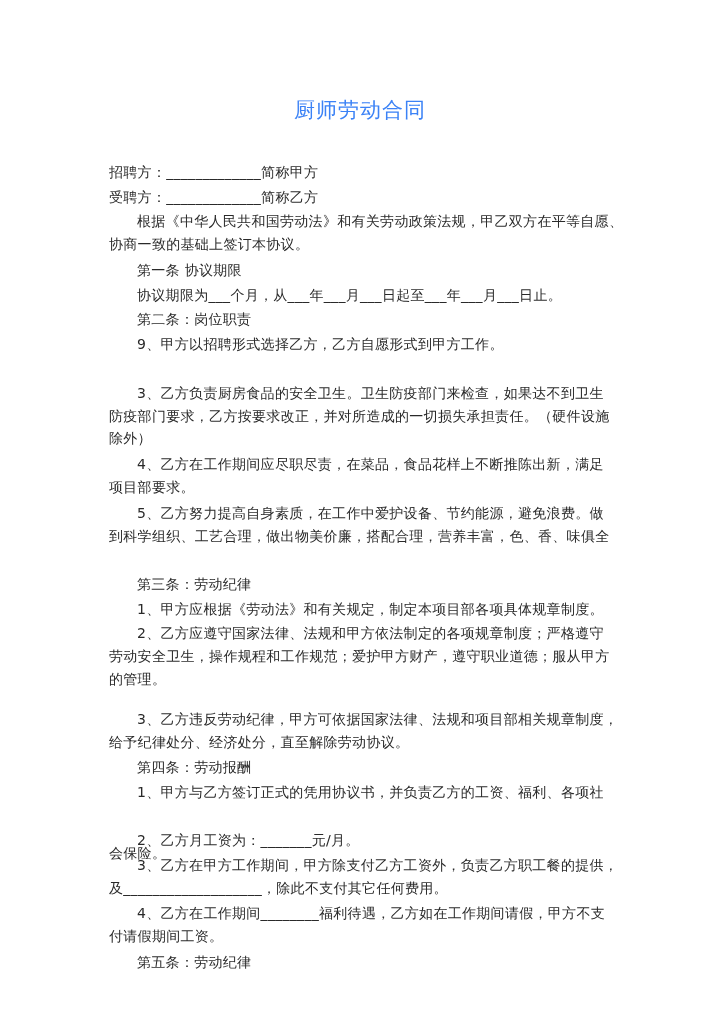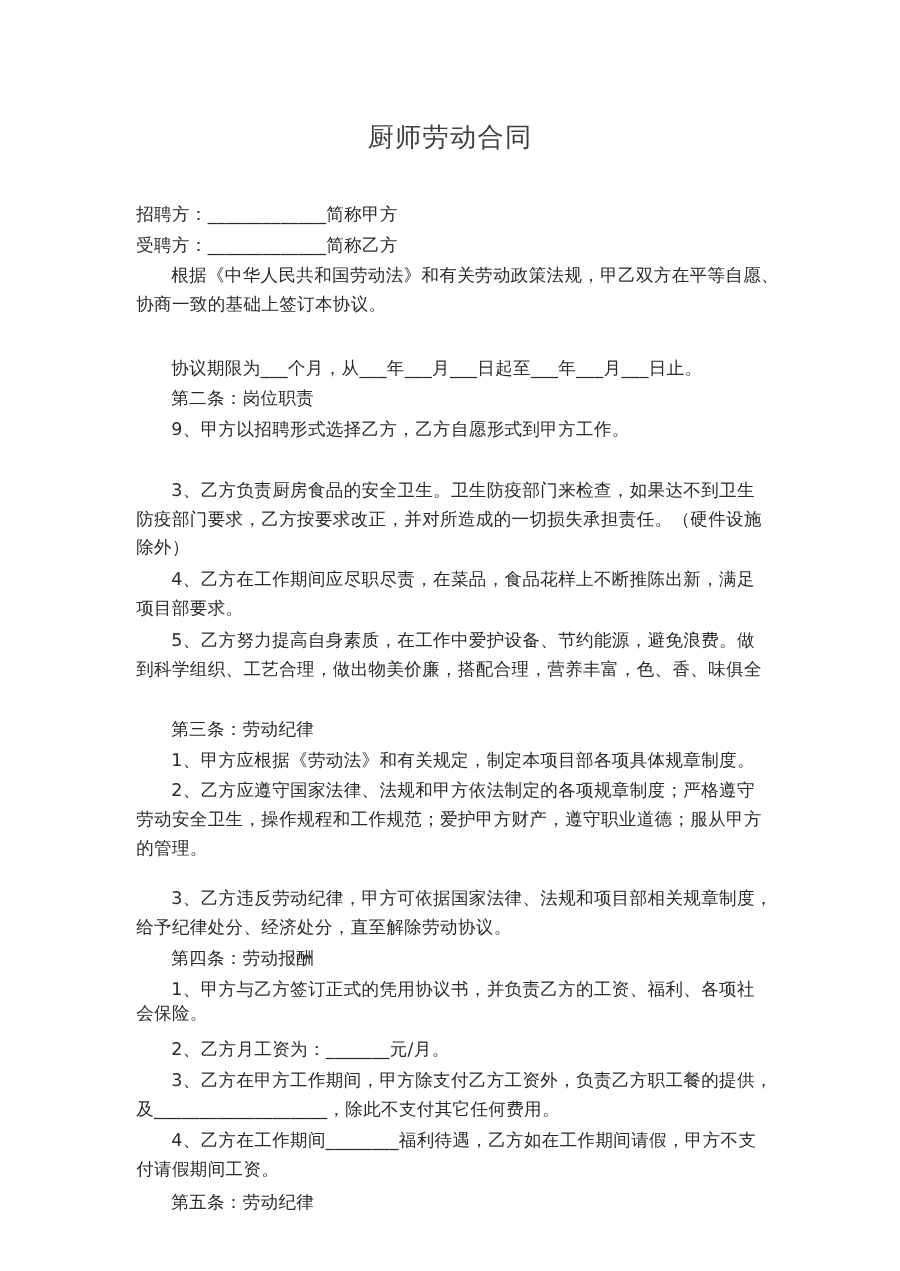--- a/index.html
+++ b/index.html
@@ -1,36 +1,37 @@
 <!DOCTYPE html>
 <html><head>
 <meta charset="utf-8">
 <style>
   html, body { margin:0; padding:0; background:#ffffff; }
   body { width:720px; height:1017px; overflow:hidden; position:relative;
          font-family:"DejaVu Sans", sans-serif; color:#2a2a2a; }
   .page { position:absolute; left:0; top:0; width:720px; height:1017px; }
   .title { position:absolute; left:0; width:720px; top:96px; text-align:center;
-           font-family:"DejaVu Serif", serif; font-size:21px; color:#404040; letter-spacing:1px; }
+           font-family:"DejaVu Serif", serif; font-size:21px; color:#3b82f6; letter-spacing:1px; }
   .line { position:absolute; left:109px; width:505px; font-size:14px; line-height:23px;
           white-space:nowrap; letter-spacing:0.3px; }
   .ind { left:137px; width:477px; }
 </style>
 </head>
 <body>
 
 <div class="page">
   <div class="title">厨师劳动合同</div>
 
   <div class="line" style="top:161px">招聘方：_____________简称甲方</div>
   <div class="line" style="top:186px">受聘方：_____________简称乙方</div>
 
   <div class="line ind" style="top:210px">根据《中华人民共和国劳动法》和有关劳动政策法规，甲乙双方在平等自愿、</div>
   <div class="line" style="top:233px">协商一致的基础上签订本协议。</div>
 
+  <div class="line ind" style="top:259px">第一条 协议期限</div>
   <div class="line ind" style="top:284px">协议期限为___个月，从___年___月___日起至___年___月___日止。</div>
 
   <div class="line ind" style="top:308px">第二条：岗位职责</div>
   <div class="line ind" style="top:333px">9、甲方以招聘形式选择乙方，乙方自愿形式到甲方工作。</div>
   <div class="line ind" style="top:382px">3、乙方负责厨房食品的安全卫生。卫生防疫部门来检查，如果达不到卫生</div>
   <div class="line" style="top:427px">除外）</div>
   <div class="line" style="top:405px">防疫部门要求，乙方按要求改正，并对所造成的一切损失承担责任。（硬件设施</div>
   <div class="line ind" style="top:453px">4、乙方在工作期间应尽职尽责，在菜品，食品花样上不断推陈出新，满足</div>
   <div class="line" style="top:476px">项目部要求。</div>
   <div class="line ind" style="top:502px">5、乙方努力提高自身素质，在工作中爱护设备、节约能源，避免浪费。做</div>
@@ -39,21 +40,21 @@
   <div class="line ind" style="top:573px">第三条：劳动纪律</div>
   <div class="line ind" style="top:598px">1、甲方应根据《劳动法》和有关规定，制定本项目部各项具体规章制度。</div>
   <div class="line ind" style="top:622px">2、乙方应遵守国家法律、法规和甲方依法制定的各项规章制度；严格遵守</div>
   <div class="line" style="top:645px">劳动安全卫生，操作规程和工作规范；爱护甲方财产，遵守职业道德；服从甲方</div>
   <div class="line" style="top:668px">的管理。</div>
   <div class="line ind" style="top:708px">3、乙方违反劳动纪律，甲方可依据国家法律、法规和项目部相关规章制度，</div>
   <div class="line" style="top:731px">给予纪律处分、经济处分，直至解除劳动协议。</div>
 
   <div class="line ind" style="top:756px">第四条：劳动报酬</div>
   <div class="line ind" style="top:781px">1、甲方与乙方签订正式的凭用协议书，并负责乙方的工资、福利、各项社</div>
-  <div class="line" style="top:800px">会保险。</div>
+  <div class="line" style="top:842px">会保险。</div>
   <div class="line ind" style="top:829px">2、乙方月工资为：_______元/月。</div>
   <div class="line ind" style="top:854px">3、乙方在甲方工作期间，甲方除支付乙方工资外，负责乙方职工餐的提供，</div>
   <div class="line" style="top:877px">及___________________，除此不支付其它任何费用。</div>
   <div class="line ind" style="top:902px">4、乙方在工作期间________福利待遇，乙方如在工作期间请假，甲方不支</div>
   <div class="line" style="top:925px">付请假期间工资。</div>
 
   <div class="line ind" style="top:951px">第五条：劳动纪律</div>
 </div>
 
 </body></html>

